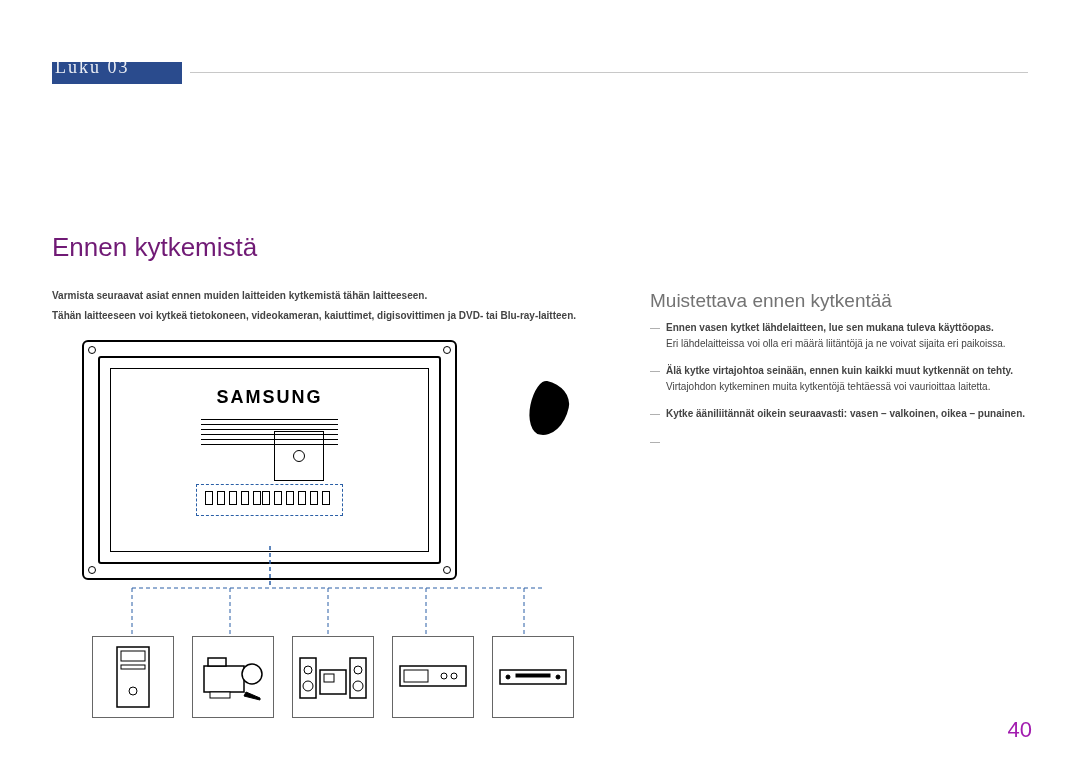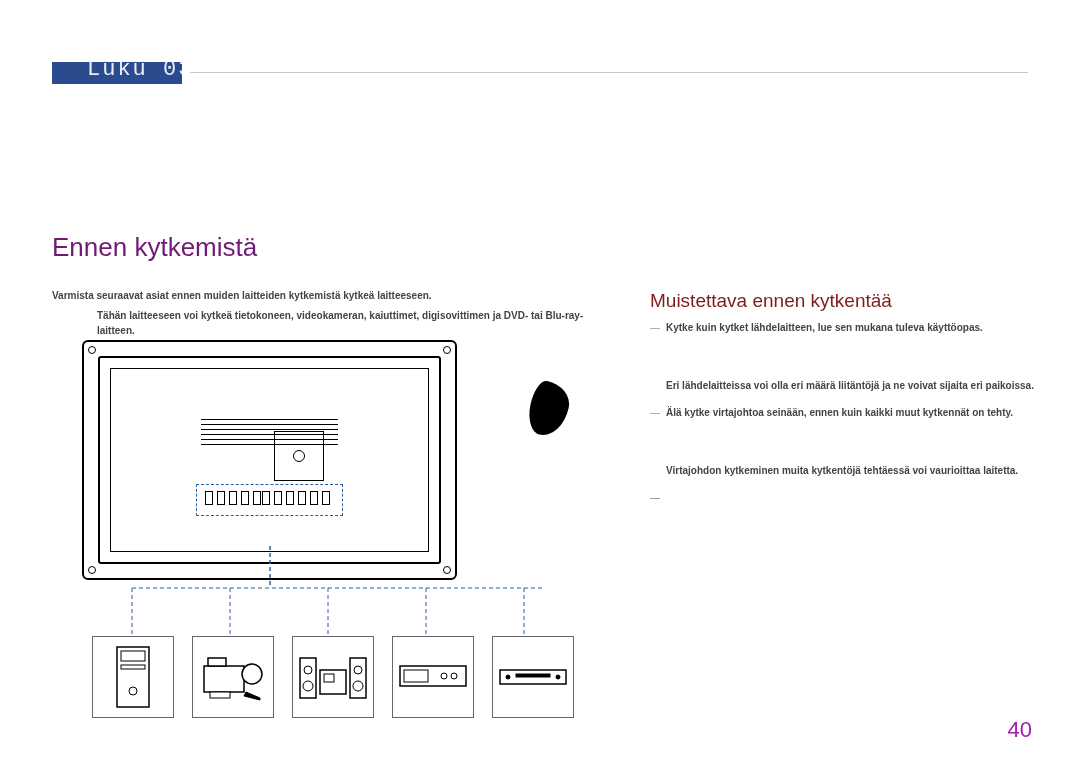--- a/index.html
+++ b/index.html
@@ -24,24 +24,23 @@
     left: 52px;
     height: 22px;
     background: #2a4b8d;
     width: 130px;
   }
   .chapter-label {
     position: absolute;
     top: 57px;
     left: 55px;
     color: rgba(255,255,255,0.9);
-    font-size: 22px;
+    font-size: 18px;
     letter-spacing: 2px;
-    font-family: Liberation Mono, monospace;
-    margin-left: 32px;
+    font-family: Liberation Serif, serif;
   }
   .top-line {
     position: absolute;
     top: 72px;
     left: 190px;
     right: 52px;
     border-top: 1px solid #c8c8c8;
   }
   .heading1 {
     position: absolute;
@@ -57,29 +56,28 @@
     top: 288px;
     left: 52px;
     width: 560px;
     font-size: 10px;
     font-weight: 700;
     color: #444;
     line-height: 1.55;
   }
   .intro .p2 {
     margin-top: 4px;
-    margin-left: 45px;
   }
   .heading2 {
     position: absolute;
     top: 290px;
     left: 650px;
     font-size: 19px;
     font-weight: 400;
-    color: #7f1d1d;
+    color: #737373;
   }
   .notes {
     position: absolute;
     top: 320px;
     left: 650px;
     width: 395px;
     font-size: 10px;
     color: #444;
     line-height: 1.55;
   }
@@ -91,22 +89,21 @@
   }
   .note-item .dash {
     position: absolute;
     left: 0;
     top: 0;
     color: #999;
     font-weight: 400;
   }
   .note-item .line2 {
     display: block;
-    font-weight: 700;
-    margin-top: 42px;
+    font-weight: 400;
   }
   
   .tv {
     position: absolute;
     top: 340px;
     left: 82px;
     width: 375px;
     height: 240px;
   }
   .tv-outer {
@@ -240,49 +237,51 @@
 
 <div class="page">
 
   <div class="chapter-bar"></div>
   <div class="chapter-label">Luku  03</div>
   <div class="top-line"></div>
 
   <div class="heading1">Ennen kytkemistä</div>
 
   <div class="intro">
-    <div>Varmista seuraavat asiat ennen muiden laitteiden kytkemistä kytkeä laitteeseen.</div>
+    <div>Varmista seuraavat asiat ennen muiden laitteiden kytkemistä tähän laitteeseen.</div>
     <div class="p2">Tähän laitteeseen voi kytkeä tietokoneen, videokameran, kaiuttimet, digisovittimen ja DVD- tai Blu-ray-laitteen.</div>
   </div>
 
   <div class="heading2">Muistettava ennen kytkentää</div>
 
   <div class="notes">
     <div class="note-item">
       <span class="dash">―</span>
-      <span>Kytke kuin kytket lähdelaitteen, lue sen mukana tuleva käyttöopas.</span>
+      <span>Ennen vasen kytket lähdelaitteen, lue sen mukana tuleva käyttöopas.</span>
       <span class="line2">Eri lähdelaitteissa voi olla eri määrä liitäntöjä ja ne voivat sijaita eri paikoissa.</span>
     </div>
     <div class="note-item">
       <span class="dash">―</span>
       <span>Älä kytke virtajohtoa seinään, ennen kuin kaikki muut kytkennät on tehty.</span>
       <span class="line2">Virtajohdon kytkeminen muita kytkentöjä tehtäessä voi vaurioittaa laitetta.</span>
     </div>
     <div class="note-item">
       <span class="dash">―</span>
+      <span>Kytke ääniliitännät oikein seuraavasti: vasen – valkoinen, oikea – punainen.</span>
     </div>
     <div class="note-item">
       <span class="dash">―</span>
     </div>
   </div>
 
   <div class="tv">
     <div class="tv-outer"></div>
     <div class="tv-inner1"></div>
     <div class="tv-inner2">
+      <div class="tv-brand">SAMSUNG</div>
       <div class="tv-vent" style="top:50px;"></div>
       <div class="tv-vent" style="top:55px;"></div>
       <div class="tv-vent" style="top:60px;"></div>
       <div class="tv-vent" style="top:65px;"></div>
       <div class="tv-vent" style="top:70px;"></div>
       <div class="tv-vent" style="top:75px;"></div>
       <div class="tv-square"></div>
       <div class="tv-ports-box">
         <div class="tv-ports" style="left:8px;">
           <span class="port"></span><span class="port"></span><span class="port"></span><span class="port"></span><span class="port"></span>

